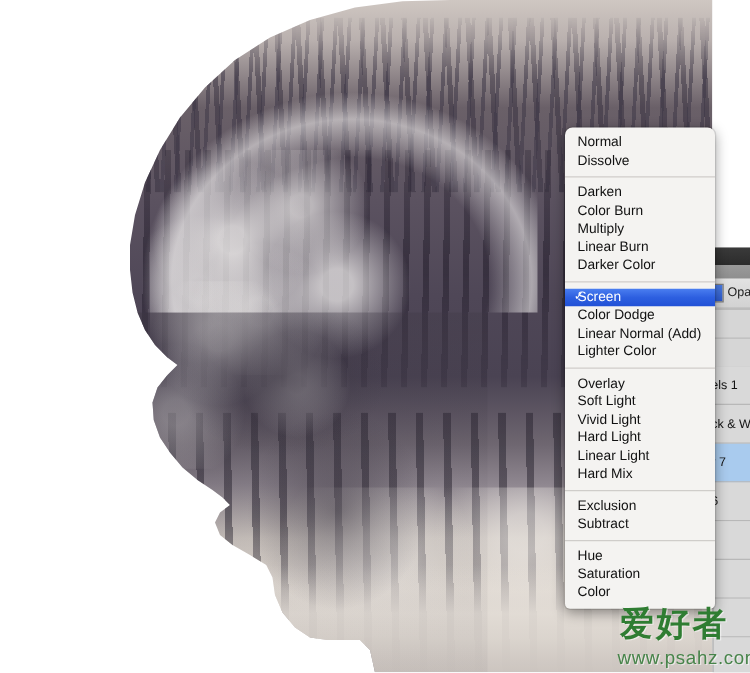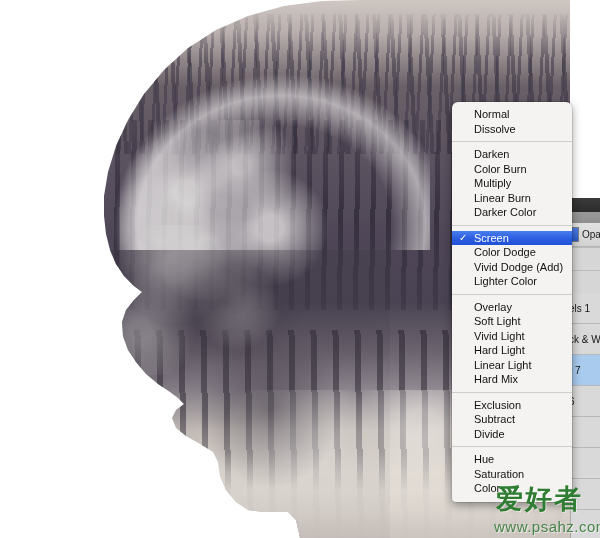--- a/index.html
+++ b/index.html
@@ -189,21 +189,21 @@
     background: #f4f3f1;
     border-radius: 6px 6px 4px 4px;
     box-shadow: 0 3px 10px rgba(0,0,0,0.40), 0 0 0 1px rgba(0,0,0,0.10);
     padding: 5px 0 6px 0;
     box-sizing: border-box;
   }
   .menu-item {
     position: relative;
     height: 14.5px;
     line-height: 14.5px;
-    padding-left: 22px;
+    padding-left: 10px;
     font-size: 11px;
     color: #111111;
     white-space: nowrap;
   }
   .menu-item.selected {
     background: linear-gradient(180deg, #4a7ef0 0%, #2d5fe0 50%, #2151d6 100%);
     color: #ffffff;
   }
   .menu-item .check {
     position: absolute;
@@ -319,37 +319,36 @@
     <div class="menu-item"><span>Linear Burn</span></div>
     <div class="menu-item"><span>Darker Color</span></div>
 
     <div class="menu-sep"></div>
 
     <div class="menu-item selected">
       <span class="check">✓</span>
       <span>Screen</span>
     </div>
     <div class="menu-item"><span>Color Dodge</span></div>
-    <div class="menu-item"><span>Vivid Dodge (Add)</span></div>
+    <div class="menu-item"><span>Linear Normal (Add)</span></div>
     <div class="menu-item"><span>Lighter Color</span></div>
 
     <div class="menu-sep"></div>
 
     <div class="menu-item"><span>Overlay</span></div>
     <div class="menu-item"><span>Soft Light</span></div>
     <div class="menu-item"><span>Vivid Light</span></div>
     <div class="menu-item"><span>Hard Light</span></div>
     <div class="menu-item"><span>Linear Light</span></div>
     <div class="menu-item"><span>Hard Mix</span></div>
 
     <div class="menu-sep"></div>
 
     <div class="menu-item"><span>Exclusion</span></div>
     <div class="menu-item"><span>Subtract</span></div>
-    <div class="menu-item"><span>Divide</span></div>
 
     <div class="menu-sep"></div>
 
     <div class="menu-item"><span>Hue</span></div>
     <div class="menu-item"><span>Saturation</span></div>
     <div class="menu-item"><span>Color</span></div>
 
   </div>
 
   <div id="watermark">

